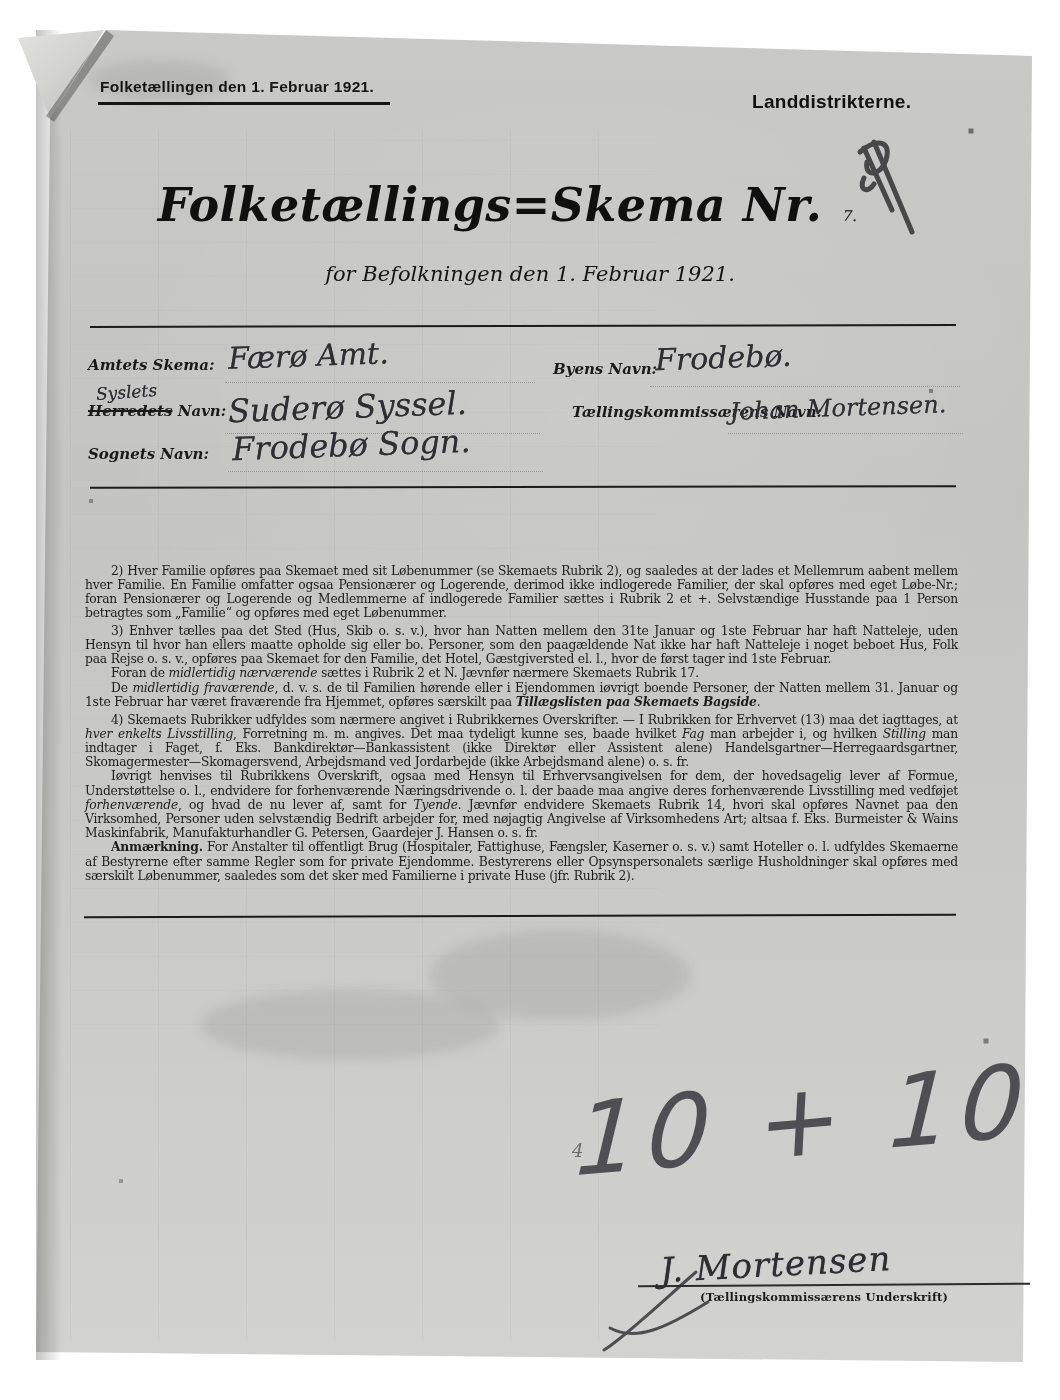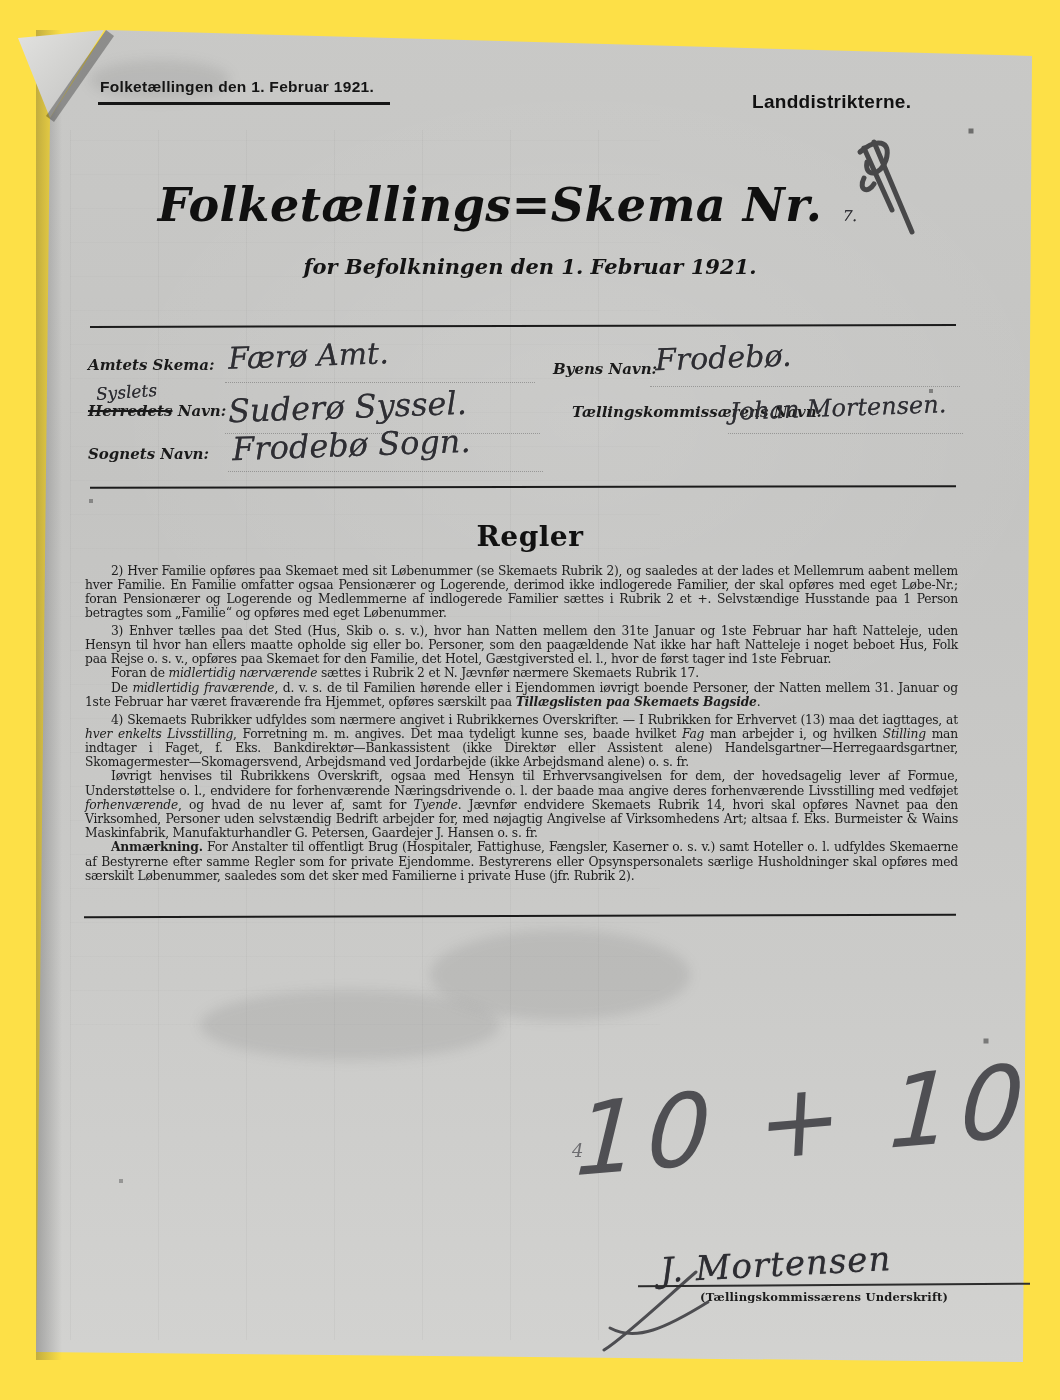--- a/index.html
+++ b/index.html
@@ -1,16 +1,16 @@
 <!DOCTYPE html>
 <html><head>
 <meta charset="utf-8">
 <style>
   html,body{margin:0;padding:0;background:#0a0a0a;}
-  .scan{position:relative;width:1060px;height:1400px;background:#fde047;overflow:hidden;
+  .scan{position:relative;width:1060px;height:1400px;background:#ffffff;overflow:hidden;
         font-family:"DejaVu Serif", serif;}
   
   .paper{position:absolute;left:0;top:0;width:1060px;height:1400px;
          clip-path:polygon(50px 118px,106px 30px,1032px 56px,1023px 1362px,36px 1352px);
          background:
            radial-gradient(ellipse 700px 500px at 55% 30%, rgba(255,255,255,.10), transparent 70%),
            linear-gradient(180deg,#c9c9c7 0%,#c4c4c2 35%,#cbcbc9 70%,#d3d3d1 100%);}
   .paper-shade-left{position:absolute;left:36px;top:30px;width:26px;height:1330px;
          background:linear-gradient(90deg, rgba(40,40,40,.28), rgba(40,40,40,0));
          clip-path:inherit;}
@@ -27,22 +27,22 @@
   .ghost-blotch{position:absolute;border-radius:50%;filter:blur(6px);background:rgba(95,95,95,.14);}
   
   .hdr-left{position:absolute;left:100px;top:78px;font-family:"Liberation Sans",sans-serif;
          font-weight:bold;font-size:15.5px;color:#151515;letter-spacing:.3px;}
   .hdr-left-underline{position:absolute;left:98px;top:102px;width:292px;height:2.5px;background:#161616;}
   .hdr-right{position:absolute;left:752px;top:84px;font-family:"Liberation Sans",sans-serif;
          font-weight:bold;font-size:19px;color:#111;letter-spacing:.3px;margin-top:7px;}
   .title{position:absolute;left:120px;top:178px;width:740px;text-align:center;
          font-weight:bold;font-style:italic;font-size:46px;color:#101010;letter-spacing:.5px;}
   .title-no{position:absolute;left:843px;top:207px;font-style:italic;font-size:15px;color:#3a3a3a;}
-  .subtitle{position:absolute;left:220px;top:254px;width:620px;text-align:center;
-         font-weight:bold;font-style:italic;font-size:21px;color:#141414;}
+  .subtitle{position:absolute;left:220px;top:262px;width:620px;text-align:center;
+         font-weight:normal;font-style:italic;font-size:21px;color:#141414;}
   .rule{position:absolute;height:2px;background:#1b1b1b;}
   .rule-1{left:90px;top:325px;width:866px;transform:rotate(-.12deg);}
   .rule-2{left:90px;top:486px;width:866px;transform:rotate(-.1deg);}
   .rule-3{left:84px;top:915px;width:872px;transform:rotate(-.15deg);}
   .flabel{position:absolute;font-weight:bold;font-style:italic;font-size:15px;color:#1a1a1a;}
   .struck{text-decoration:line-through;text-decoration-thickness:2px;font-style:italic;}
   .hand{position:absolute;font-style:italic;color:#2e2e33;white-space:nowrap;
         transform:rotate(-2deg);text-shadow:0 0 .6px rgba(46,46,51,.7);}
   .hand-corr{position:absolute;font-style:italic;font-size:17px;color:#2b2b30;
         transform:rotate(-4deg);text-shadow:0 0 .5px rgba(40,40,45,.7);}
@@ -124,21 +124,20 @@
   <div class="flabel" style="left:553px;top:360px;">Byens Navn:</div>
   <div class="hand" style="left:655px;top:340px;font-size:30px;">Frodebø.</div>
   <div class="dotline" style="left:650px;top:385px;width:310px;"></div>
 
   <div class="flabel" style="left:572px;top:403px;">Tællingskommissærens Navn:</div>
   <div class="hand" style="left:730px;top:394px;font-size:24px;">Johan Mortensen.</div>
   <div class="dotline" style="left:728px;top:432px;width:235px;"></div>
 
   <div class="rule rule-2"></div>
 
-  <div class="regler">Regler</div>
   <div class="rules-text">
 
       <p class="rp gap"><span>2) Hver Familie opføres paa Skemaet med sit Løbenummer (se Skemaets Rubrik 2), og saaledes at der lades et Mellemrum aabent mellem hver Familie. En Familie omfatter ogsaa Pensionærer og Logerende, derimod ikke indlogerede Familier, der skal opføres med eget Løbe-Nr.; foran Pensionærer og Logerende og Medlemmerne af indlogerede Familier sættes i Rubrik 2 et +. Selvstændige Husstande paa 1 Person betragtes som „Familie“ og opføres med eget Løbenummer.</span></p>
       <p class="rp gap"><span>3) Enhver tælles paa det Sted (Hus, Skib o. s. v.), hvor han Natten mellem den 31te Januar og 1ste Februar har haft Natteleje, uden Hensyn til hvor han ellers maatte opholde sig eller bo. Personer, som den paagældende Nat ikke har haft Natteleje i noget beboet Hus, Folk paa Rejse o. s. v., opføres paa Skemaet for den Familie, det Hotel, Gæstgiversted el. l., hvor de først tager ind 1ste Februar.</span></p>
       <p class="rp"><span>Foran de </span><span class="it">midlertidig nærværende</span><span> sættes i Rubrik 2 et N. Jævnfør nærmere Skemaets Rubrik 17.</span></p>
       <p class="rp"><span>De </span><span class="it">midlertidig fraværende</span><span>, d. v. s. de til Familien hørende eller i Ejendommen iøvrigt boende Personer, der Natten mellem 31. Januar og 1ste Februar har været fraværende fra Hjemmet, opføres særskilt paa </span><span class="it bd">Tillægslisten paa Skemaets Bagside</span><span>.</span></p>
       <p class="rp gap"><span>4) Skemaets Rubrikker udfyldes som nærmere angivet i Rubrikkernes Overskrifter. — I Rubrikken for Erhvervet (13) maa det iagttages, at </span><span class="it">hver enkelts Livsstilling</span><span>, Forretning m. m. angives. Det maa tydeligt kunne ses, baade hvilket </span><span class="it">Fag</span><span> man arbejder i, og hvilken </span><span class="it">Stilling</span><span> man indtager i Faget, f. Eks. Bankdirektør—Bankassistent (ikke Direktør eller Assistent alene) Handelsgartner—Herregaardsgartner, Skomagermester—Skomagersvend, Arbejdsmand ved Jordarbejde (ikke Arbejdsmand alene) o. s. fr.</span></p>
       <p class="rp"><span>Iøvrigt henvises til Rubrikkens Overskrift, ogsaa med Hensyn til Erhvervsangivelsen for dem, der hovedsagelig lever af Formue, Understøttelse o. l., endvidere for forhenværende Næringsdrivende o. l. der baade maa angive deres forhenværende Livsstilling med vedføjet </span><span class="it">forhenværende</span><span>, og hvad de nu lever af, samt for </span><span class="it">Tyende</span><span>.  Jævnfør endvidere Skemaets Rubrik 14, hvori skal opføres Navnet paa den Virksomhed, Personer uden selvstændig Bedrift arbejder for, med nøjagtig Angivelse af Virksomhedens Art; altsaa f. Eks. Burmeister &amp; Wains Maskinfabrik, Manufakturhandler G. Petersen, Gaardejer J. Hansen o. s. fr.</span></p>
       <p class="rp"><span class="bd">Anmærkning.</span><span>  For Anstalter til offentligt Brug (Hospitaler, Fattighuse, Fængsler, Kaserner o. s. v.) samt Hoteller o. l. udfyldes Skemaerne af Bestyrerne efter samme Regler som for private Ejendomme.  Bestyrerens eller Opsynspersonalets særlige Husholdninger skal opføres med særskilt Løbenummer, saaledes som det sker med Familierne i private Huse (jfr. Rubrik 2).</span></p>
     </div>

